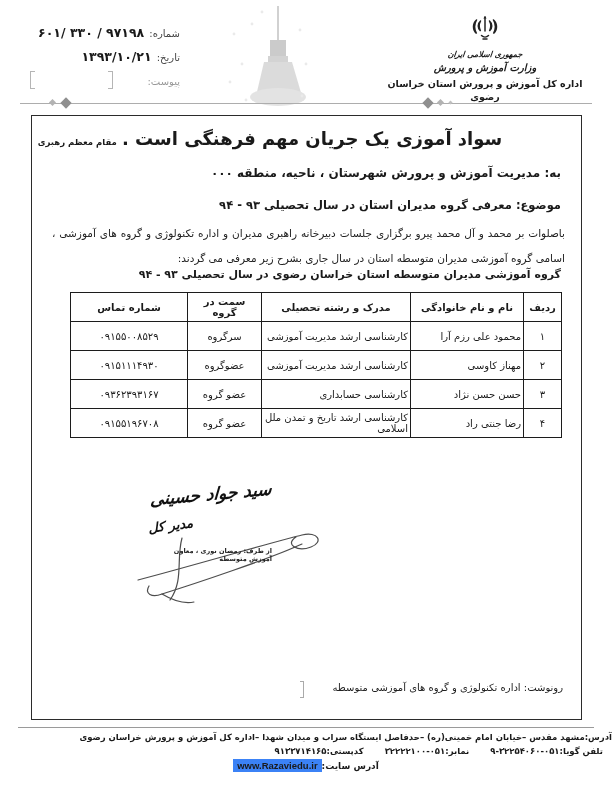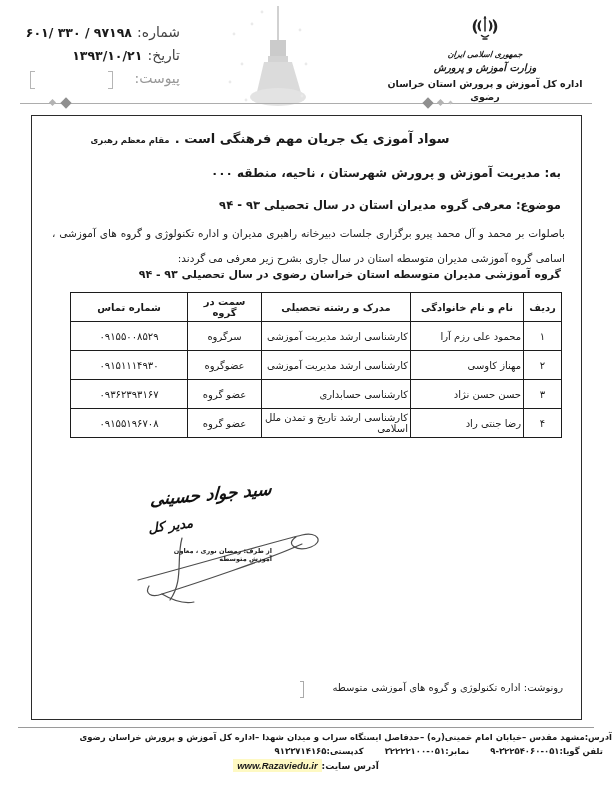--- a/index.html
+++ b/index.html
@@ -1,21 +1,21 @@
 <!DOCTYPE html>
 <html lang="fa"><head>
 <meta charset="utf-8">
 <style>
   html,body{margin:0;padding:0;background:#fff;}
   .page{position:relative;width:612px;height:792px;background:#fff;overflow:hidden;
         font-family:"DejaVu Sans","Liberation Sans",sans-serif;color:#1a1a1a;}
   .abs{position:absolute;}
   
   .hdr-left{left:28px;top:24px;width:152px;direction:rtl;text-align:right;}
-  .hdr-left .lbl{font-size:14px;color:#444;text-align:center;}
+  .hdr-left .lbl{font-size:10px;color:#444;text-align:center;}
   .hdr-left .val{font-weight:bold;font-size:12.5px;letter-spacing:.5px;}
   .hdr-row{margin-bottom:7px;line-height:15px;white-space:nowrap;}
   .hdr-row.date{padding-left:14px;}
   .hdr-row.attach{padding-left:26px;}
   .hdr-row.attach .lbl{color:#999;}
   .fold-mark{width:4px;height:16px;border-top:1px solid #b5b5b5;border-bottom:1px solid #b5b5b5;}
   .fold-l{border-left:1px solid #b5b5b5;left:30px;top:71px;}
   .fold-r{border-right:1px solid #b5b5b5;left:108px;top:71px;}
   .fold-copy{border-right:1px solid #aaa;left:300px;top:681px;height:15px;width:3px;border-top:1px solid #aaa;border-bottom:1px solid #aaa;}
   .hdr-org{right:22px;top:14px;width:210px;text-align:center;direction:rtl;}
@@ -25,21 +25,21 @@
   .org-dept{font-size:9.5px;font-weight:bold;margin-top:3px;}
   .watermark{left:222px;top:4px;opacity:.45;}
   
   .sep-line{left:20px;right:20px;top:103px;border-top:1px solid #adadad;height:0;}
   .dia{width:8px;height:8px;background:#8f8f8f;transform:rotate(45deg);}
   .dia.sm{width:5px;height:5px;background:#b3b3b3;}
   .dia.tiny{width:3px;height:3px;background:#c0c0c0;}
   
   .frame{left:31px;top:115px;width:549px;height:603px;border:1.5px solid #2b2b2b;}
   .slogan{left:0;right:73px;top:12px;text-align:center;direction:rtl;white-space:nowrap;}
-  .slogan-main{font-weight:bold;font-size:13px;text-align:right;}
+  .slogan-main{font-weight:bold;font-size:18px;text-align:right;}
   .slogan-attr{font-weight:bold;font-size:8.5px;}
   .to-line{right:20px;top:50px;direction:rtl;font-weight:bold;font-size:12px;}
   .subject{right:20px;top:82px;direction:rtl;font-weight:bold;font-size:11.5px;}
   .body-par{right:16px;left:20px;top:105px;direction:rtl;text-align:justify;
             font-size:10.5px;line-height:25px;color:#222;}
   .tbl-title{right:20px;top:152px;direction:rtl;font-weight:bold;font-size:11px;}
   table.roster{left:38px;top:176px;position:absolute;direction:rtl;border-collapse:collapse;
                font-size:10px;}
   table.roster th,table.roster td{border:1px solid #1c1c1c;padding:0 2px;height:28px;}
   table.roster th{font-weight:bold;text-align:center;}
@@ -56,22 +56,22 @@
   .sig-flourish{left:100px;top:400px;}
   .sig-onbehalf{left:140px;top:431px;width:100px;direction:rtl;font-size:6.5px;
                 font-weight:bold;color:#222;line-height:8px;text-align:right;}
   .copy-line{right:18px;top:566px;direction:rtl;font-size:10px;color:#222;}
   
   .footer-sep{left:18px;right:18px;top:727px;border-top:1px solid #9a9a9a;height:0;}
   .f-address{left:0;right:0;top:732px;direction:rtl;font-weight:bold;font-size:8.5px;}
   .f-contact{left:0;right:0;top:746px;text-align:right;direction:rtl;font-weight:bold;font-size:8.5px;}
   .f-contact span{margin:0 9px;}
   .f-site{left:0;right:0;top:760px;text-align:center;direction:rtl;font-weight:bold;font-size:9px;}
-  .url-chip{background:#fef9c3;padding:1px 4px;font-family:"Liberation Sans","DejaVu Sans",sans-serif;
-            direction:ltr;unicode-bidi:embed;font-size:9.5px;font-style:italic;}
+  .url-chip{background:#3b82f6;padding:1px 4px;font-family:"Liberation Sans","DejaVu Sans",sans-serif;
+            direction:ltr;unicode-bidi:embed;font-size:9.5px;}
 </style>
 </head>
 <body>
 
 <div class="page">
 
   <div class="abs hdr-left">
     <div class="hdr-row">
       <span class="lbl">شماره:</span>
       <span class="val">۹۷۱۹۸ / ۳۳۰ /۶۰۱</span>

